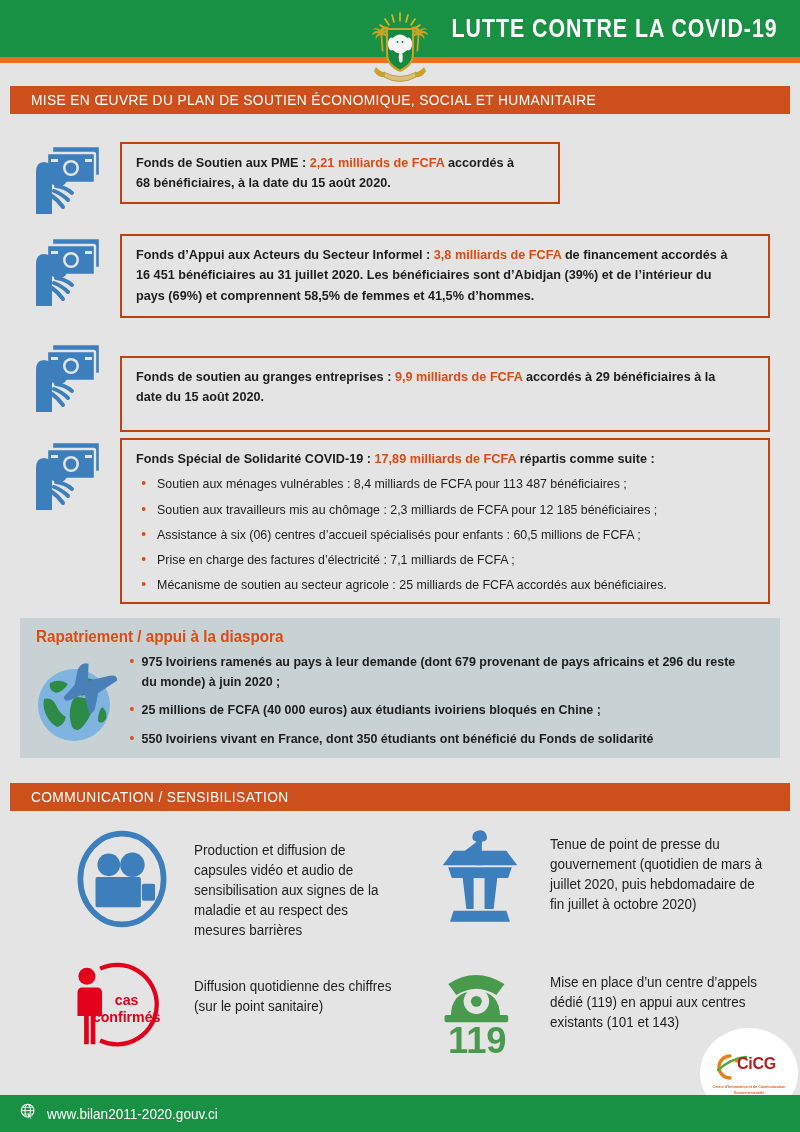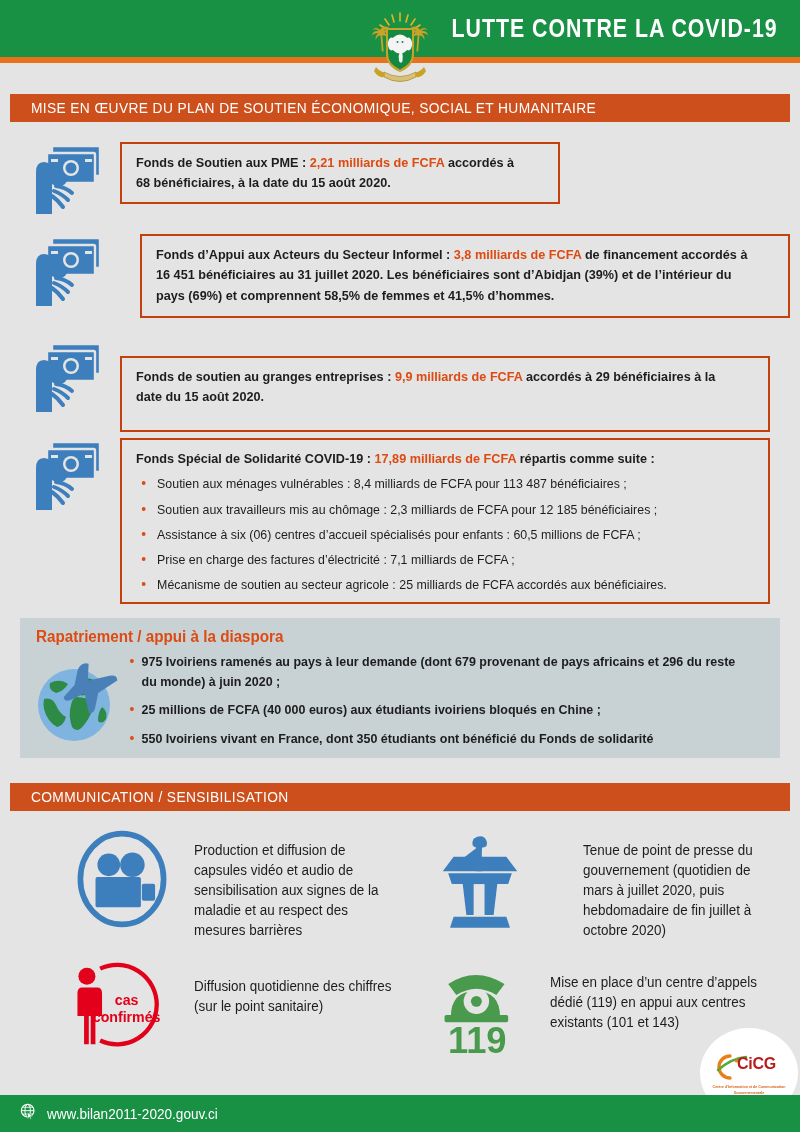--- a/index.html
+++ b/index.html
@@ -39,21 +39,21 @@
   .section-bar {
     position: absolute; left: 10px; width: 780px; height: 28px;
     background: #cc4f1c;
     display: flex; align-items: center;
   }
   .section-bar span {
     color: #ffffff; font-size: 14.5px; letter-spacing: .4px;
     padding-left: 22px; transform: scaleX(0.95); transform-origin: left center;
     white-space: nowrap;
   }
-  #bar-plan { top: 94px; }
+  #bar-plan { top: 86px; }
   #bar-comm { top: 783px; }
 
   
   .fund-card { position: absolute; }
   .fund-icon { position: absolute; left: 0; top: 0; width: 76px; height: 80px; }
   .fund-box {
     position: absolute; left: 90px;
     border: 2px solid #c2410c;
     background: #e4e4e4;
     padding: 9px 12px 9px 14px;
@@ -104,21 +104,21 @@
     position: absolute; left: 10px; top: 811px; width: 780px; height: 288px;
     background: #e4e4e4;
   }
   .comm-item { position: absolute; display: flex; align-items: flex-start; }
   .comm-icon { flex: 0 0 auto; }
   .comm-text {
     font-size: 14px; line-height: 1.42; color: #1d1d1d; font-weight: normal;
     transform: scaleX(0.96); transform-origin: left top;
   }
   #comm-1 { left: 60px; top: 16px;  width: 340px; }
-  #comm-2 { left: 420px; top: 16px; width: 350px; gap: 33px; }
+  #comm-2 { left: 420px; top: 10px; width: 350px; }
   #comm-3 { left: 58px; top: 148px; width: 340px; }
   #comm-4 { left: 420px; top: 150px; width: 350px; }
 
   
   .cicg {
     position: absolute; left: 700px; top: 1028px; width: 98px; height: 90px;
     background: #ffffff; border-radius: 50%;
     display: flex; flex-direction: column; align-items: center; justify-content: center;
     overflow: hidden;
   }
@@ -235,21 +235,21 @@
           <path d="M22,56 q6,4 11,11" stroke="#3d7ebc" stroke-width="4" stroke-linecap="round" fill="none"></path>
         </g>
         <g fill="#e4e4e4">
           <circle cx="41" cy="28" r="8"></circle>
           <rect x="55" y="19" width="7" height="3"></rect>
           <rect x="21" y="19" width="7" height="3"></rect>
         </g>
         <circle cx="41" cy="28" r="5.5" fill="#3d7ebc"></circle>
       </svg>
     </div>
-    <div class="fund-box" style="top:2px; width:650px; height:84px;margin-left:20px;">
+    <div class="fund-box" style="top:2px; width:650px; height:84px;">
       <div class="fund-text"><span>Fonds d’Appui aux Acteurs du Secteur Informel : </span><span class="amt">3,8 milliards de FCFA</span><span> de financement accordés à 16 451 bénéficiaires au 31 juillet 2020. Les bénéficiaires sont d’Abidjan (39%) et de l’intérieur du pays (69%) et comprennent 58,5% de femmes et 41,5% d’hommes.</span></div>
     </div>
   </div>
 
   <div class="fund-card" style="left:30px; top:338px; width:740px; height:82px;">
     <div class="fund-icon">
       <svg viewBox="0 0 76 80" width="76" height="80">
         <g fill="#3d7ebc">
           <rect x="22" y="6" width="48" height="30" rx="1.5" stroke="#e4e4e4" stroke-width="2.4"></rect>
           <rect x="17" y="13" width="48" height="30" rx="1.5" stroke="#e4e4e4" stroke-width="2.4"></rect>

